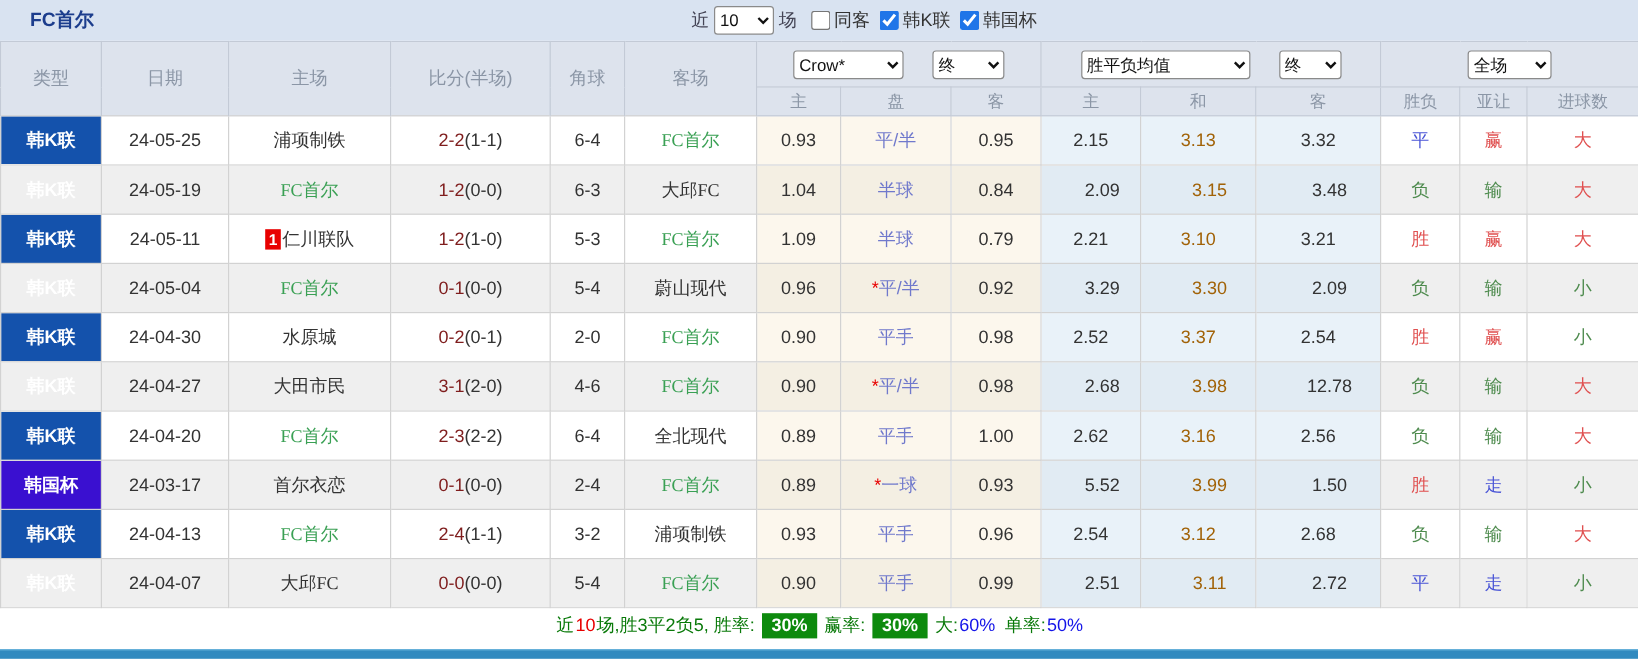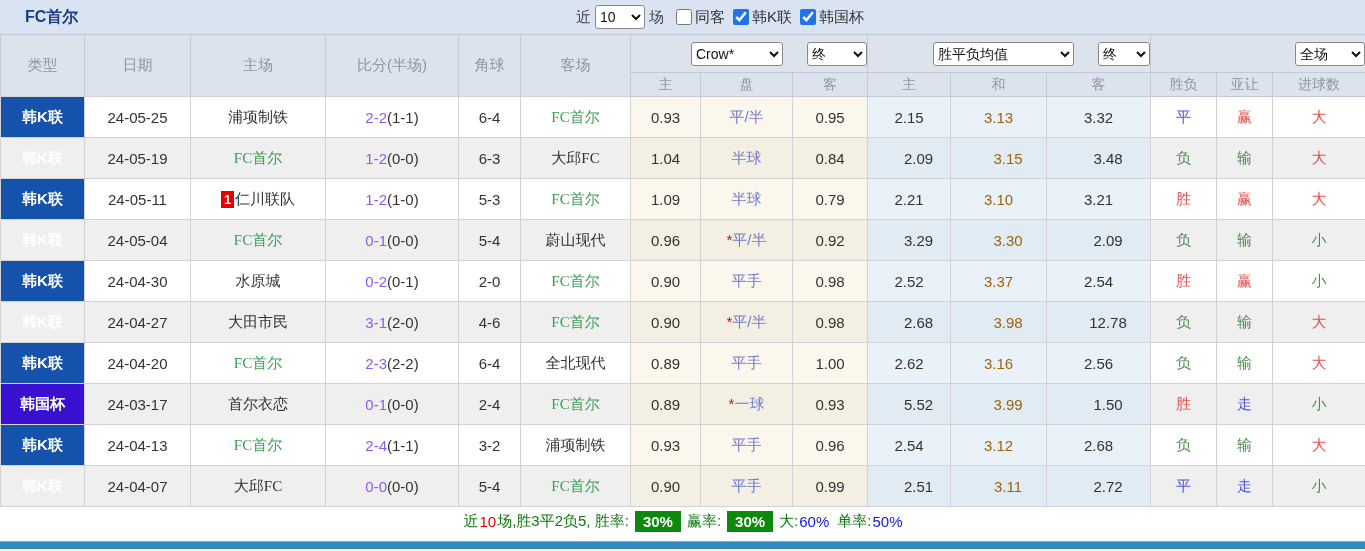--- a/index.html
+++ b/index.html
@@ -15,40 +15,40 @@
   .controls select { width:50px; }
   .controls input[type=checkbox] { width:16px; height:16px; accent-color:#1f75e8; margin:0 3px 0 8px; }
 
   
   table { width:1365px; border-collapse:collapse; table-layout:fixed; }
   thead th { background:#dde3ed; color:#8b96a6; font-weight:normal; font-size:15px;
              border:1px solid #c3cad6; text-align:center; }
   tr.selrow th { height:38px; border-bottom:none; }
   tr.subrow th { height:24px; font-size:14px; }
   th.merged { border-bottom:1px solid #c3cad6; }
-  .sel-group { display:flex; align-items:center; justify-content:flex-end; gap:24px; }
+  .sel-group { display:flex; align-items:center; justify-content:center; gap:24px; }
   .sel-book { width:92px; } .sel-period { width:60px; }
   .sel-odds { width:141px; } .sel-period2 { width:52px; }
   .sel-scope { width:70px; }
 
   tbody td { border:1px solid #d2d2d2; text-align:center; font-size:15px; height:41px;
              color:#333; background:#fff; overflow:hidden; white-space:nowrap; }
   tr.alt td { background:#efefef; }
   td.cream { background:#fcf7ed;margin-top:43px; } tr.alt td.cream { background:#f4efe3;text-align:center; }
   td.lblue { background:#e9f2f9; } tr.alt td.lblue { background:#e1ebf3;padding-left:19px; }
   td.draw  { color:#a16207; }
   td.c-type { background:#1452ac; }
   td.c-type.cup { background:#3a10d0; }
   .type-label { color:#fff; font-weight:bold; font-size:15px; }
   .team { color:#333; cursor:pointer;font-family:Liberation Serif, serif; }
   .team.self { color:#3aa054; }
   .rank-badge { display:inline-block; background:#e80000; color:#fff; font-size:13px;
                 font-weight:bold; padding:0 3px; margin-right:1px; line-height:17px; }
   .rank-badge:empty { display:none; }
-  .ft { color:#8b5cf6;text-align:center; }
+  .ft { color:#7f1d1d;text-align:center; }
   .ht { color:#333; }
   td.hcap { color:#7079cc; }
   .star { color:#e80000; }
   .t-red   { color:#e05050; }
   .t-green { color:#4e8b4e; }
   .t-blue  { color:#4a55d6; }
 
   
   .footer { height:28px; display:flex; align-items:center; justify-content:center;
             font-size:15px; background:#fff; }

